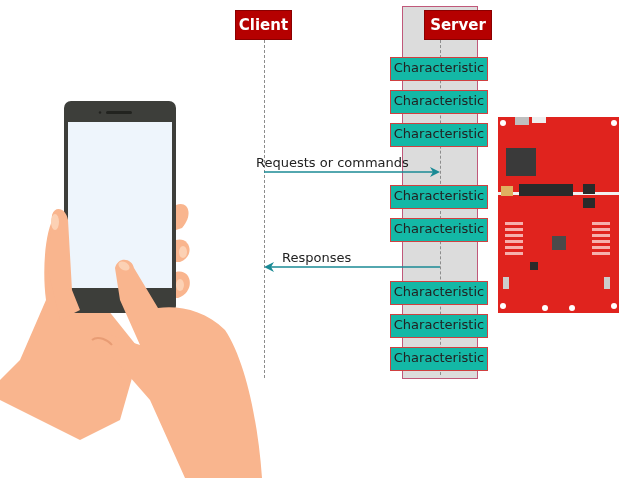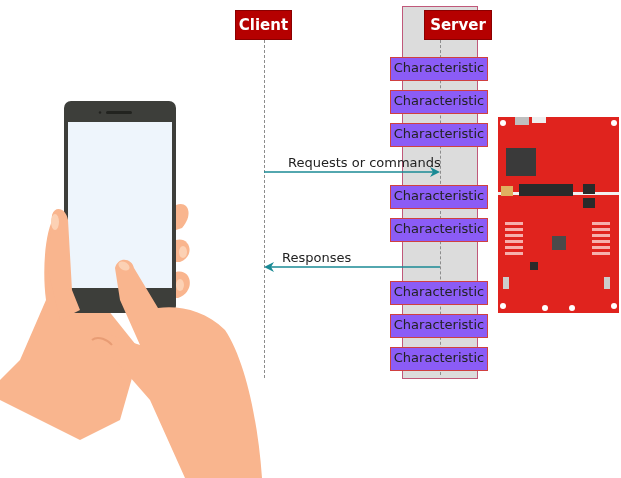--- a/index.html
+++ b/index.html
@@ -1,21 +1,21 @@
 <!DOCTYPE html>
 <html><head>
 <meta charset="utf-8">
 <style>
   html, body { margin:0; padding:0; background:#ffffff; }
   body { width:621px; height:478px; position:relative; overflow:hidden; font-family:"DejaVu Sans", sans-serif; }
   .abs { position:absolute; }
   .participant { background:#b50000; color:#fff; font-weight:bold; font-size:15px; text-align:center; box-sizing:border-box; border:1px solid #8a0000; line-height:28px; }
   .server-frame { border:1.5px solid #c0587a; background:#dcdcdc; box-sizing:border-box; }
   .lifeline { border-left:1px dashed #8c8c8c; width:0; }
-  .char { background:#8b5cf6; border:1.5px solid #d04040; box-sizing:border-box; font-size:13px; color:#222; text-align:center; line-height:20px; }
+  .char { background:#14b8a6; border:1.5px solid #d04040; box-sizing:border-box; font-size:13px; color:#222; text-align:center; line-height:20px; }
   .msg { font-size:13px; color:#222; }
   svg { position:absolute; left:0; top:0; }
 </style>
 </head>
 <body>
 
 <svg width="621" height="478">
 
   <path d="M55 215 C 45 230, 42 270, 46 300 L 20 360 L 0 380 L 0 400 L 80 440 L 120 420 L 140 350 L 100 300 L 78 230 Z" fill="#f9b58e"></path>
 
@@ -46,21 +46,21 @@
 
 <div class="abs char" style="left:390px;top:57px;width:98px;height:24px;">Characteristic</div>
 <div class="abs char" style="left:390px;top:90px;width:98px;height:24px;">Characteristic</div>
 <div class="abs char" style="left:390px;top:123px;width:98px;height:24px;">Characteristic</div>
 <div class="abs char" style="left:390px;top:185px;width:98px;height:24px;">Characteristic</div>
 <div class="abs char" style="left:390px;top:218px;width:98px;height:24px;">Characteristic</div>
 <div class="abs char" style="left:390px;top:281px;width:98px;height:24px;">Characteristic</div>
 <div class="abs char" style="left:390px;top:314px;width:98px;height:24px;">Characteristic</div>
 <div class="abs char" style="left:390px;top:347px;width:98px;height:24px;">Characteristic</div>
 
-<div class="abs msg" style="left:288px;top:155px;">Requests or commands</div>
+<div class="abs msg" style="left:256px;top:155px;">Requests or commands</div>
 <div class="abs msg" style="left:282px;top:250px;text-align:right;">Responses</div>
 
 <svg width="621" height="478" style="pointer-events:none;">
   <g>
     <line x1="264" y1="172" x2="436" y2="172" stroke="#1a8a95" stroke-width="1.5"></line>
     <polygon points="440,172 430,167 433,172 430,177" fill="#1a8a95"></polygon>
   </g>
   <g>
     <line x1="270" y1="267" x2="440" y2="267" stroke="#1a8a95" stroke-width="1.5"></line>
     <polygon points="264,267 274,262 271,267 274,272" fill="#1a8a95"></polygon>

